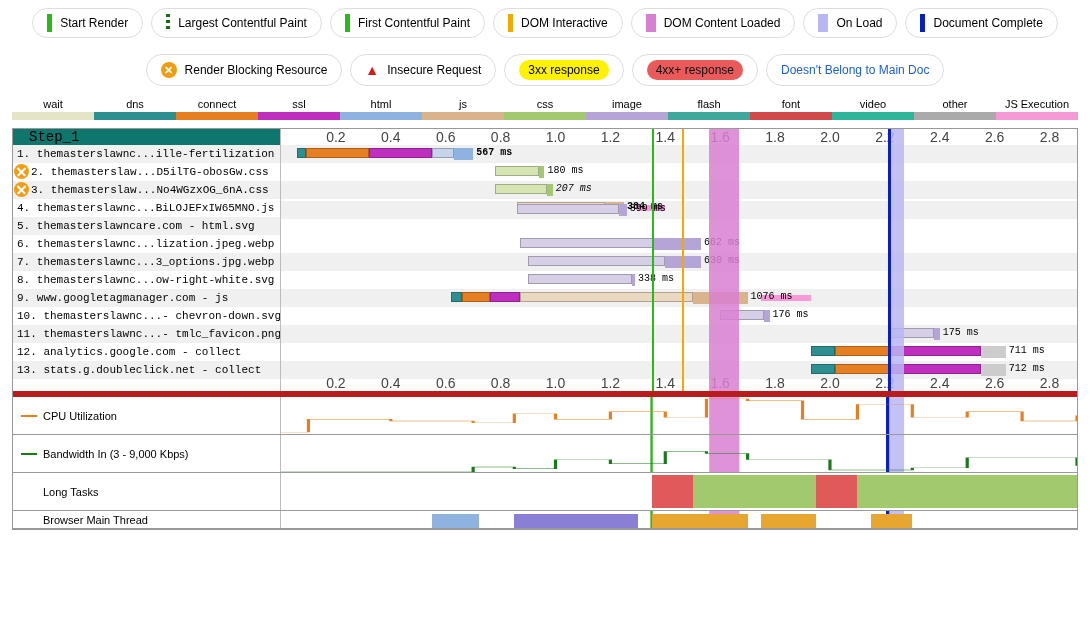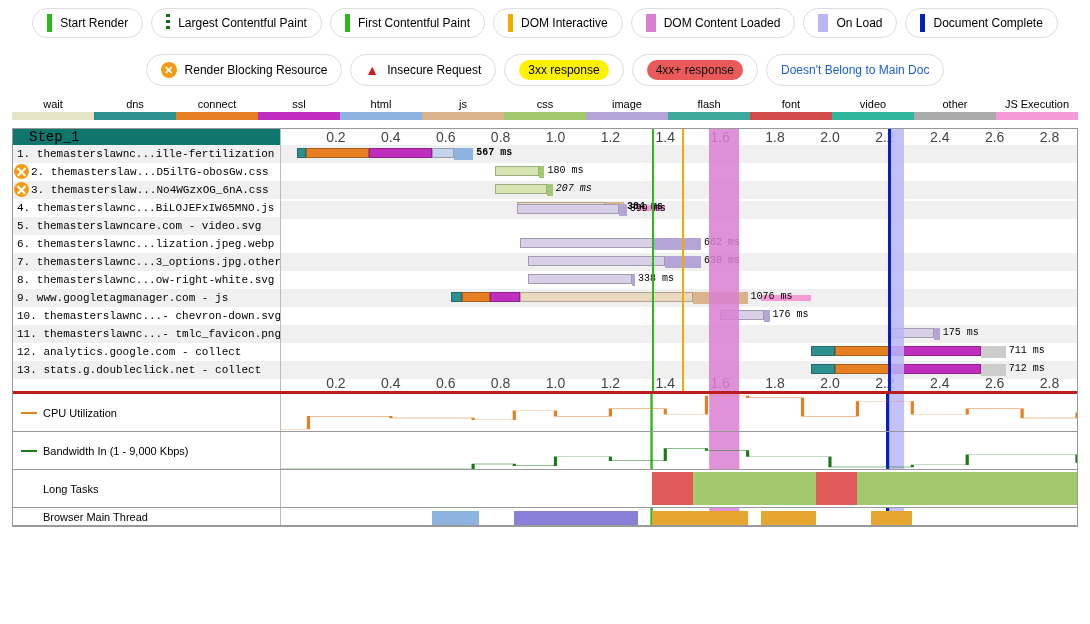--- a/index.html
+++ b/index.html
@@ -64,21 +64,21 @@
 .vline.ol { background:#b9b6f4; width:10px; opacity:.85;}
 .vline.dc { border-left:3px solid #0a1fbf; }
 
 .bar-row { position:absolute; height:14px; left:0; right:0; }
 .seg { position:absolute; height:12px; top:1px; }
 .seg-border { border:1px solid rgba(0,0,0,0.25); height:10px;}
 .duration { position:absolute; font-family:"Courier New",monospace; font-size:10px; top:0; white-space:nowrap; }
 
 .jsexec { position:absolute; height:6px; background:#f59ad6; top:4px; }
 
-.bottom-panels { border-top:3px solid #b91c1c; }
+.bottom-panels { border-top:6px solid #b91c1c; }
 .panel { display:flex; border-bottom:1px solid #999; height: 38px;}
 .panel:last-child { height: 18px; }
 .panel-label { width:268px; border-right:1px solid #bbb; display:flex; align-items:center; padding-left: 30px; font-size:11px; position:relative;}
 .panel-label .swatch-line { position:absolute; left:8px; width:16px; height:2px; }
 .panel-graph { flex:1; position:relative; overflow:hidden;}
 svg.graphsvg { width:100%; height:100%; display:block;}
 .thread-fill { position:absolute; bottom:0; }
 .longtask { position:absolute; top:2px; bottom:2px; }
 </style>
 </head>
@@ -192,23 +192,23 @@
 
 <div class="chart">
   <div class="chart-body">
     <div class="left-col">
       <div class="step-label">Step_1</div>
       <div id="req-labels">
           <div class="row stripe"><span>1. </span><span>themasterslawnc...ille-fertilization</span></div>
           <div class="row has-badge"><span class="block-badge"></span><span>2. </span><span>themasterslaw...D5ilTG-obosGw.css</span></div>
           <div class="row stripe has-badge"><span class="block-badge"></span><span>3. </span><span>themasterslaw...No4WGzxOG_6nA.css</span></div>
           <div class="row"><span>4. </span><span>themasterslawnc...BiLOJEFxIW65MNO.js</span></div>
-          <div class="row stripe"><span>5. </span><span>themasterslawncare.com - video.svg</span></div>
+          <div class="row stripe"><span>5. </span><span>themasterslawncare.com - html.svg</span></div>
           <div class="row"><span>6. </span><span>themasterslawnc...lization.jpeg.webp</span></div>
-          <div class="row stripe"><span>7. </span><span>themasterslawnc...3_options.jpg.other</span></div>
+          <div class="row stripe"><span>7. </span><span>themasterslawnc...3_options.jpg.webp</span></div>
           <div class="row"><span>8. </span><span>themasterslawnc...ow-right-white.svg</span></div>
           <div class="row stripe"><span>9. </span><span>www.googletagmanager.com - js</span></div>
           <div class="row"><span>10. </span><span>themasterslawnc...- chevron-down.svg</span></div>
           <div class="row stripe"><span>11. </span><span>themasterslawnc...- tmlc_favicon.png</span></div>
           <div class="row"><span>12. </span><span>analytics.google.com - collect</span></div>
           <div class="row stripe"><span>13. </span><span>stats.g.doubleclick.net - collect</span></div>
         </div>
     </div>
     <div class="right-col">
       <div class="axis-row" id="axis-top">
@@ -351,21 +351,21 @@
   <rect x="53.79310344827587" width="3.7931034482758577" y="0" height="100" fill="#d97fd1" opacity=".85"></rect>
   <rect x="76.20689655172413" width="2.068965517241395" y="0" height="100" fill="#b9b6f4" opacity=".85"></rect>
   <line x1="76.20689655172413" x2="76.20689655172413" y1="0" y2="100" stroke="#0a1fbf" stroke-width="0.4"></line>
             <path d="M 0 36.1 L 3.4482758620689653 36.1 L 3.4482758620689653 22.799999999999997 L 13.793103448275861 22.799999999999997 L 13.793103448275861 24.700000000000003 L 24.137931034482758 24.700000000000003 L 24.137931034482758 26.6 L 29.310344827586203 26.6 L 29.310344827586203 17.099999999999998 L 34.48275862068966 17.099999999999998 L 34.48275862068966 22.799999999999997 L 41.37931034482759 22.799999999999997 L 41.37931034482759 15.2 L 48.275862068965516 15.2 L 48.275862068965516 20.9 L 53.448275862068975 20.9 L 53.448275862068975 1.8999999999999986 L 58.620689655172406 1.8999999999999986 L 58.620689655172406 3.799999999999997 L 65.51724137931035 3.799999999999997 L 65.51724137931035 22.799999999999997 L 72.41379310344827 22.799999999999997 L 72.41379310344827 7.599999999999998 L 79.31034482758619 7.599999999999998 L 79.31034482758619 20.9 L 86.20689655172414 20.9 L 86.20689655172414 15.2 L 93.10344827586208 15.2 L 93.10344827586208 24.700000000000003 L 100 24.700000000000003 L 100 19" stroke="#e67e22" fill="none" stroke-width="0.4"></path>
           </svg>
         </div>
     </div>
     <div class="panel">
       <div class="panel-label">
           <span class="swatch-line" style="background:#1a7a1a"></span>
-          <span>Bandwidth In (1 - 9,000 Kbps)</span>
+          <span>Bandwidth In (3 - 9,000 Kbps)</span>
         </div>
       <div class="panel-graph" id="bw-graph">
           <svg class="graphsvg" viewBox="0 0 100 38" preserveAspectRatio="none">
             <line x1="46.55172413793104" x2="46.55172413793104" y1="0" y2="100" stroke="#2bb81b" stroke-width="0.3"></line>
   <rect x="53.79310344827587" width="3.7931034482758577" y="0" height="100" fill="#d97fd1" opacity=".85"></rect>
   <rect x="76.20689655172413" width="2.068965517241395" y="0" height="100" fill="#b9b6f4" opacity=".85"></rect>
   <line x1="76.20689655172413" x2="76.20689655172413" y1="0" y2="100" stroke="#0a1fbf" stroke-width="0.4"></line>
             <path d="M 0 38 L 18.965517241379313 38 L 18.965517241379313 38 L 24.137931034482758 38 L 24.137931034482758 32.93333333333334 L 29.310344827586203 32.93333333333334 L 29.310344827586203 34.62222222222222 L 34.48275862068966 34.62222222222222 L 34.48275862068966 25.333333333333336 L 41.37931034482759 25.333333333333336 L 41.37931034482759 29.555555555555557 L 48.275862068965516 29.555555555555557 L 48.275862068965516 16.88888888888889 L 53.448275862068975 16.88888888888889 L 53.448275862068975 19 L 58.620689655172406 19 L 58.620689655172406 25.333333333333336 L 68.96551724137932 25.333333333333336 L 68.96551724137932 35.888888888888886 L 79.31034482758619 35.888888888888886 L 79.31034482758619 33.77777777777778 L 86.20689655172414 33.77777777777778 L 86.20689655172414 23.22222222222222 L 100 23.22222222222222 L 100 31.666666666666668" stroke="#1a7a1a" fill="none" stroke-width="0.4"></path>
           </svg>
         </div>

